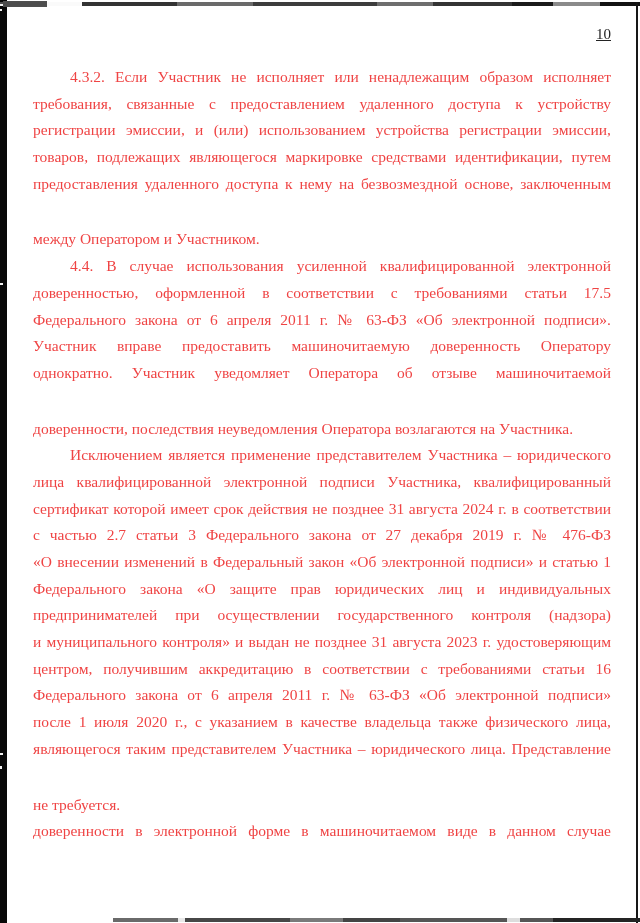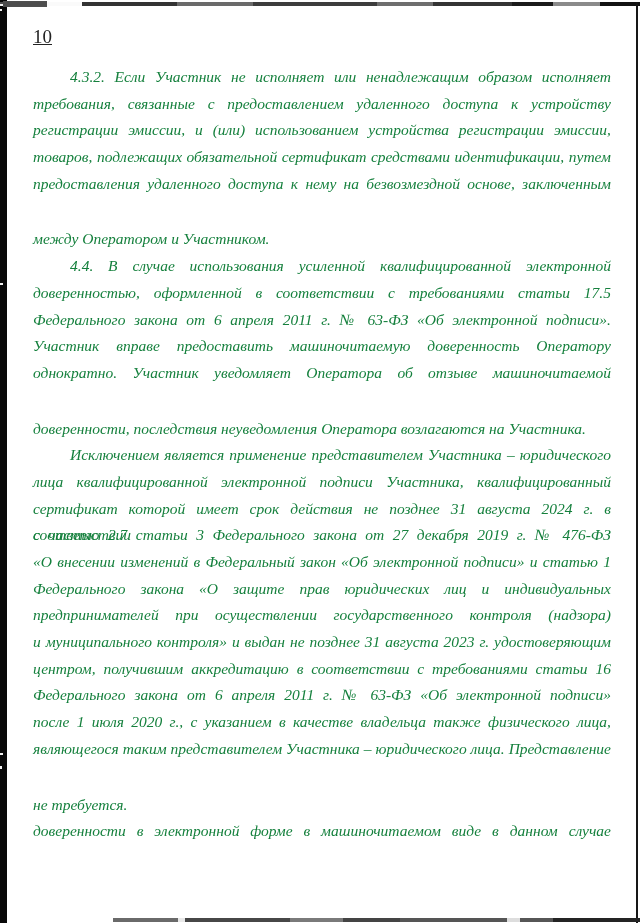--- a/index.html
+++ b/index.html
@@ -63,31 +63,30 @@
   .speck { position: absolute; background: #f2f2f2; }
   .speck.s1 { left: 0; top: 4px;   width: 3px; height: 2px; }
   .speck.s2 { left: 0; top: 9px;   width: 2px; height: 2px; }
   .speck.s3 { left: 0; top: 283px; width: 3px; height: 2px; }
   .speck.s4 { left: 0; top: 753px; width: 3px; height: 2px; }
   .speck.s5 { left: 0; top: 766px; width: 2px; height: 3px; }
 
   .page-number {
     position: absolute; left: 33px; top: 26px;
     width: 578px;
-    text-align: left;
-    font-size: 19px;
+    text-align: right;
+    font-size: 15px;
     color: #232323;
     text-decoration: underline;
   }
   .body-text {
     position: absolute; left: 33px; top: 64px;
     width: 578px;
     font-size: 15.5px;
-    color: #15803d;
-    font-style: italic;
+    color: #ef4444;
   }
   .line {
     height: 26.7px;
     line-height: 26.7px;
     text-align: justify;
     text-align-last: justify;
     white-space: normal;
     overflow: visible;
   }
   .line.first { text-indent: 37px; }
@@ -107,21 +106,21 @@
   <div class="speck s3"></div>
   <div class="speck s4"></div>
   <div class="speck s5"></div>
 
   <div class="page-number">10</div>
 
   <div class="body-text">
       <div class="line first">4.3.2. Если Участник не исполняет или ненадлежащим образом исполняет</div>
       <div class="line">требования, связанные с предоставлением удаленного доступа к устройству</div>
       <div class="line">регистрации эмиссии, и (или) использованием устройства регистрации эмиссии,</div>
-      <div class="line">товаров, подлежащих обязательной сертификат средствами идентификации, путем</div>
+      <div class="line">товаров, подлежащих являющегося маркировке средствами идентификации, путем</div>
       <div class="line">предоставления удаленного доступа к нему на безвозмездной основе, заключенным</div>
       <div class="line last">между Оператором и Участником.</div>
       <div class="line first">4.4. В случае использования усиленной квалифицированной электронной</div>
       <div class="line">доверенностью, оформленной в соответствии с требованиями статьи 17.5</div>
       <div class="line">Федерального закона от 6 апреля 2011 г. № 63-ФЗ «Об электронной подписи».</div>
       <div class="line">Участник вправе предоставить машиночитаемую доверенность Оператору</div>
       <div class="line">однократно. Участник уведомляет Оператора об отзыве машиночитаемой</div>
       <div class="line last">доверенности, последствия неуведомления Оператора возлагаются на Участника.</div>
       <div class="line first">Исключением является применение представителем Участника – юридического</div>
       <div class="line">лица квалифицированной электронной подписи Участника, квалифицированный</div>

